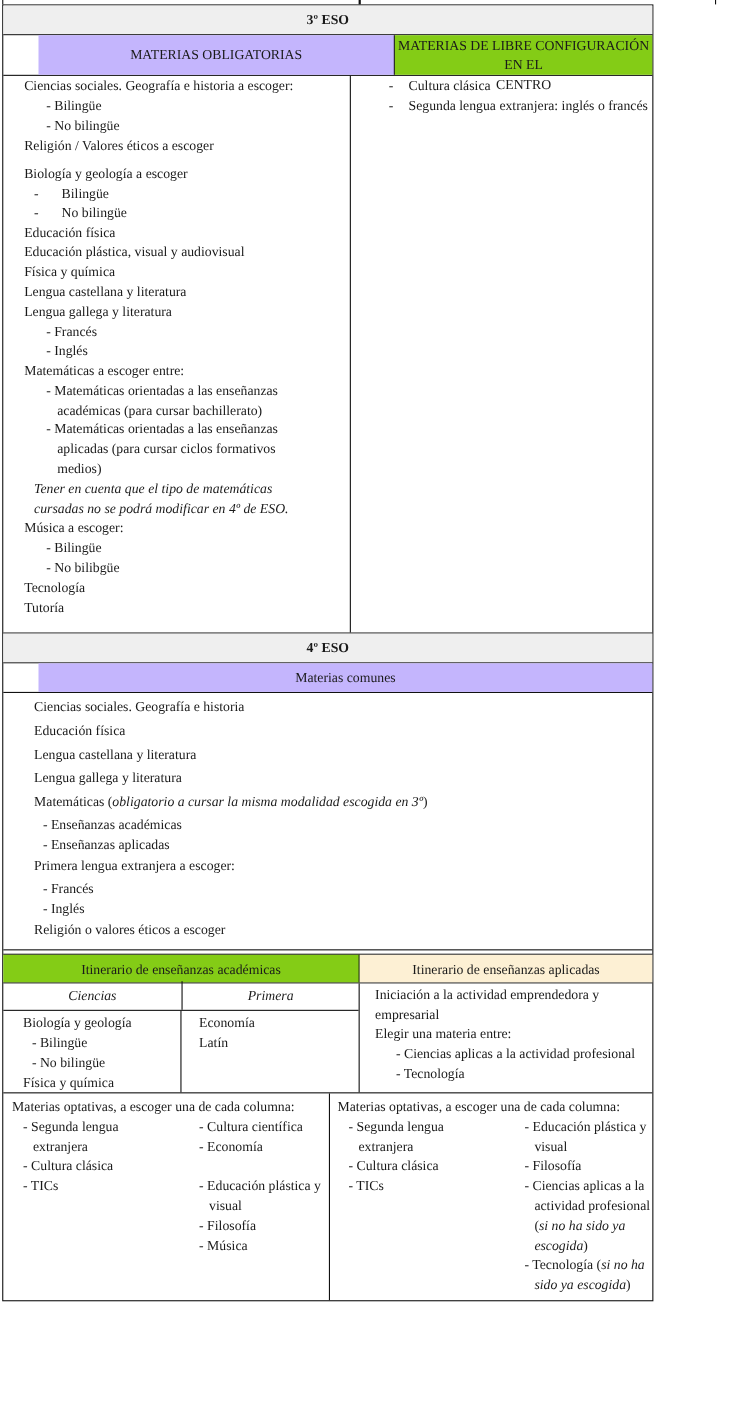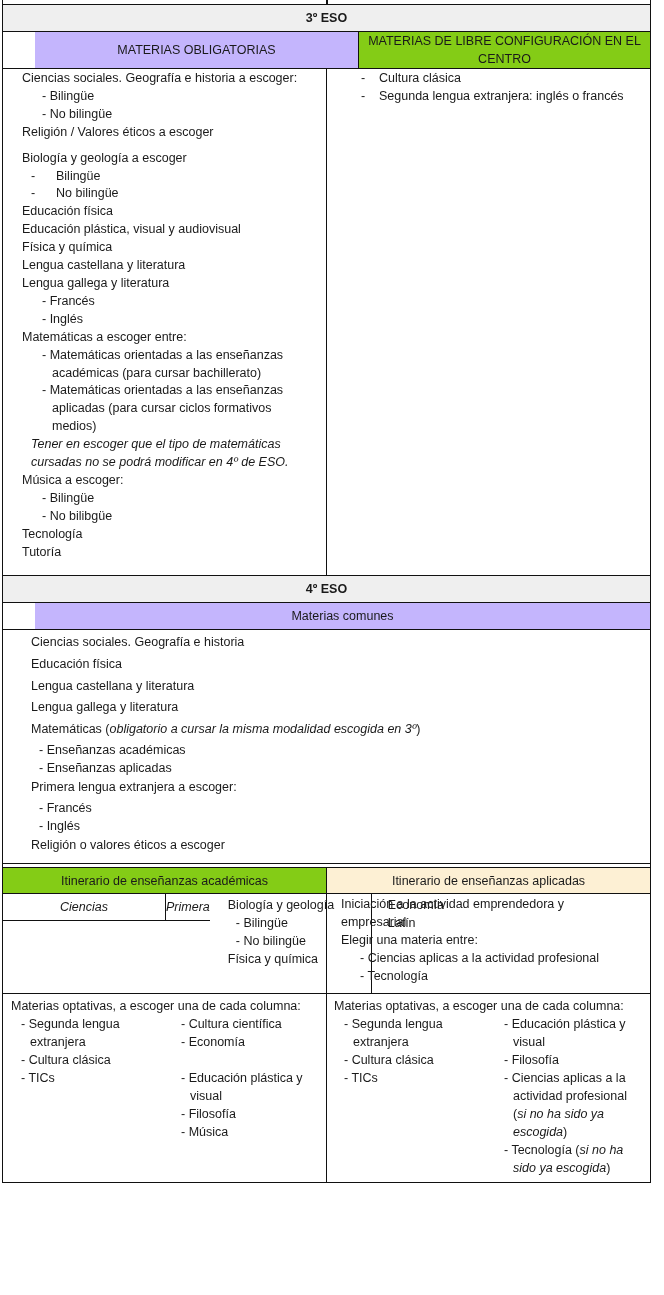--- a/index.html
+++ b/index.html
@@ -1,17 +1,17 @@
 <!DOCTYPE html>
 <html><head>
 <meta charset="utf-8">
 <style>
   html, body { margin:0; padding:0; background:#ffffff; }
   body { width:664px; height:1295px; position:relative; font-family:"Liberation Sans", "DejaVu Sans", sans-serif; font-size:12.5px; color:#1a1a1a; }
-  .tbl { position:absolute; left:2px; top:4px; width:649px; border:1.5px solid #111; border-top:1.5px solid #111; box-sizing:border-box; }
+  .tbl { position:absolute; left:2px; top:4px; width:592px; border:1.5px solid #111; border-top:1.5px solid #111; box-sizing:border-box;font-family:Liberation Serif, serif; }
   .topstrip { position:absolute; left:2px; top:0; width:649px; height:4px; border-left:1.5px solid #111; border-right:1.5px solid #111; box-sizing:border-box; }
   .topstrip .mid { position:absolute; left:323px; top:0; width:1.5px; height:4px; background:#111; }
   .row { display:flex; border-bottom:1px solid #111; box-sizing:border-box; }
   .cell { box-sizing:border-box; }
   .c-left { width:324px; border-right:1px solid #111; }
   .c-right { flex:1; }
   .hdr-gray { background:#efefef; text-align:center; font-weight:bold; height:26px; line-height:26px; width:100%; }
   .hdr-green { background:#c4b5fd;margin-left:32px; }
   .hdr-blue { background:#84cc16; }
   .hdr-yellow { background:#fdf0d4; }
@@ -71,21 +71,21 @@
       <div class="line">Lengua castellana y literatura</div>
       <div class="line">Lengua gallega y literatura</div>
       <div class="line ind1b">- Francés</div>
       <div class="line ind1b">- Inglés</div>
       <div class="line">Matemáticas a escoger entre:</div>
       <div class="line ind1b">- Matemáticas orientadas a las enseñanzas</div>
       <div class="line" style="padding-left:30px;">académicas (para cursar bachillerato)</div>
       <div class="line ind1b">- Matemáticas orientadas a las enseñanzas</div>
       <div class="line" style="padding-left:30px;">aplicadas (para cursar ciclos formativos</div>
       <div class="line" style="padding-left:30px;">medios)</div>
-      <div class="line it" style="padding-left:9px;">Tener en escoger que el tipo de matemáticas</div>
+      <div class="line it" style="padding-left:9px;">Tener en cuenta que el tipo de matemáticas</div>
       <div class="line it" style="padding-left:9px;">cursadas no se podrá modificar en 4º de ESO.</div>
       <div class="line">Música a escoger:</div>
       <div class="line ind1b">- Bilingüe</div>
       <div class="line ind1b">- No bilibgüe</div>
       <div class="line">Tecnología</div>
       <div class="line">Tutoría</div>
     </div>
     <div class="cell c-right" style="padding:1px 4px 0 14px; line-height:17.9px;">
       <div class="line dashl dashl2" style="padding-left:20px;">
           <span class="d" style="width:18px;">-</span>
@@ -123,21 +123,21 @@
   </div>
 
   <div class="double"></div>
 
   <div class="row" style="height:26px;">
     <div class="cell c-left hdr-blue hdr" style="line-height:26px;">Itinerario de enseñanzas académicas</div>
     <div class="cell c-right hdr-yellow hdr" style="line-height:26px;">Itinerario de enseñanzas aplicadas</div>
   </div>
 
   <div class="row" style="height:100px;">
-    <div class="cell c-left" style="display:flex; ">
+    <div class="cell c-left" style="display:flex; flex-direction:column;justify-content:flex-end;">
       <div style="display:flex; height:26px; border-bottom:1px solid #111;">
         <div class="it hdr" style="width:162px; border-right:1px solid #111; line-height:26px;">Ciencias</div>
         <div class="it hdr" style="flex:1; line-height:26px;">Primera</div>
       </div>
       <div style="display:flex; flex:1;">
         <div style="width:162px; border-right:1px solid #111; padding:2px 0 0 18px; line-height:18px; box-sizing:border-box;">
           <div class="line">Biología y geología</div>
           <div class="line" style="padding-left:8px;">- Bilingüe</div>
           <div class="line" style="padding-left:8px;">- No bilingüe</div>
           <div class="line">Física y química</div>

